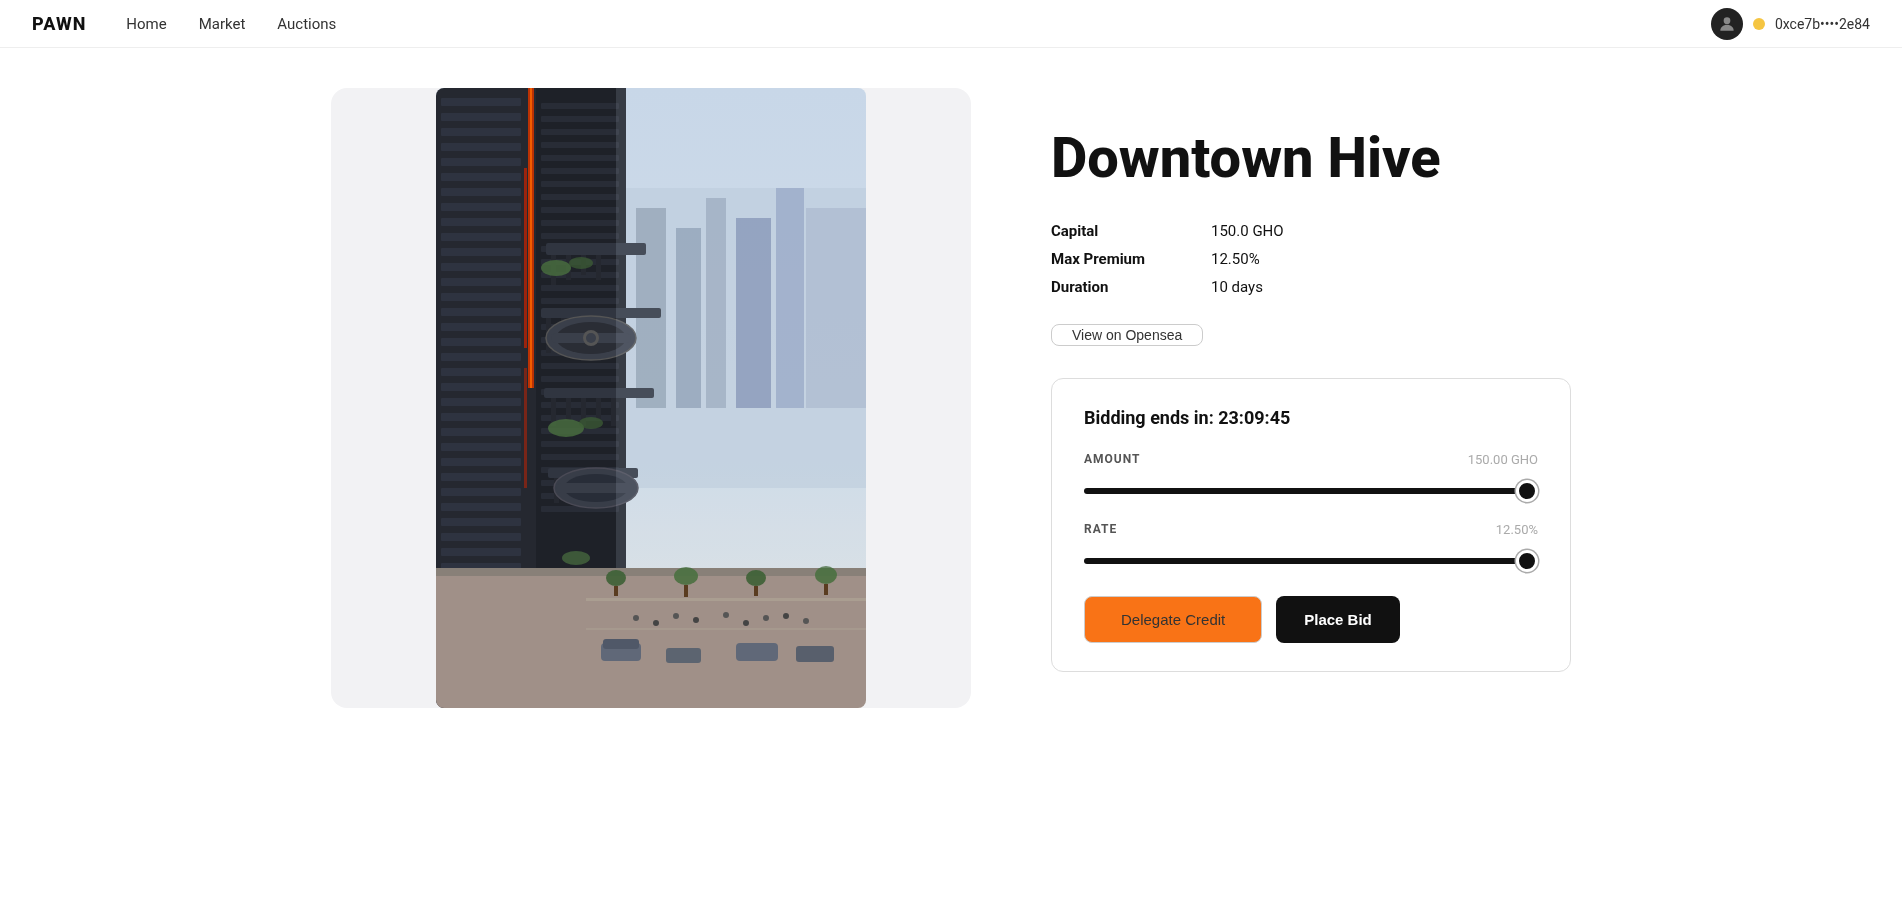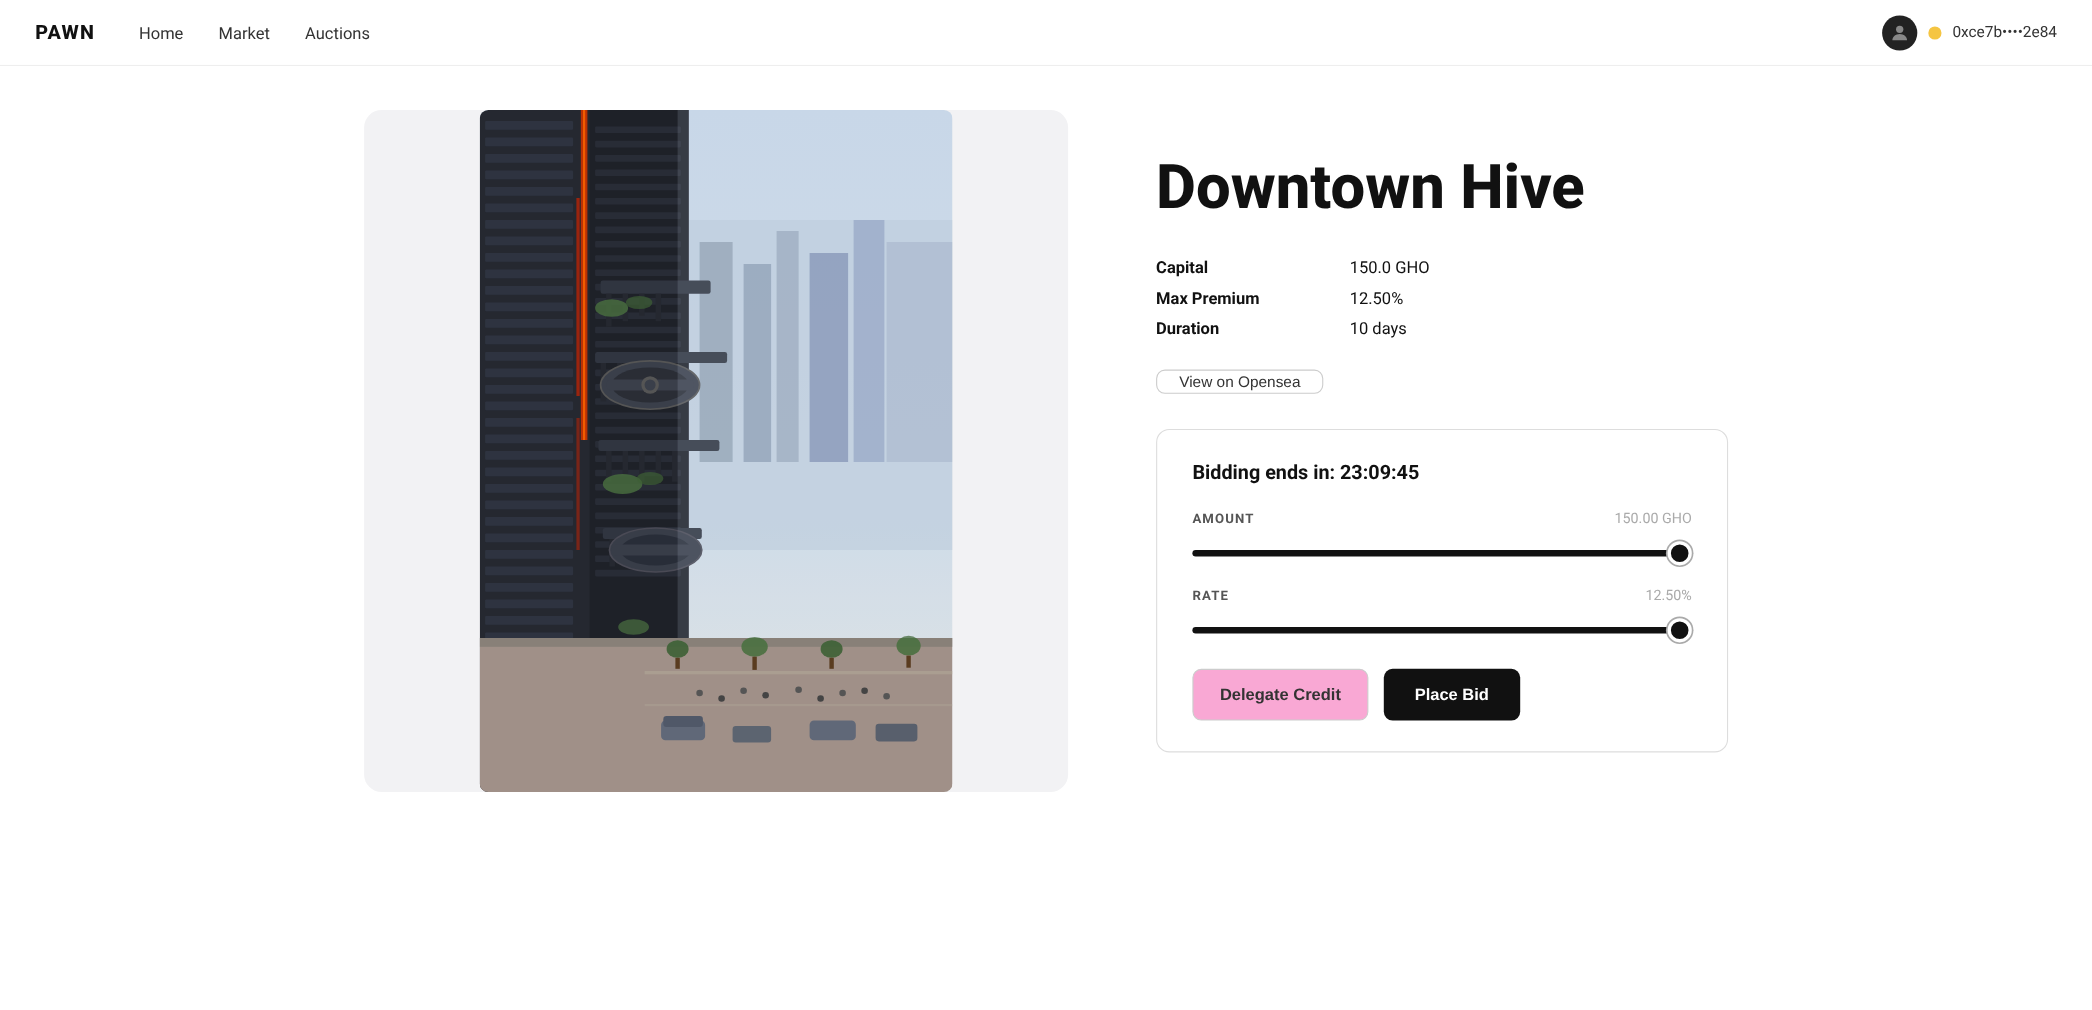--- a/index.html
+++ b/index.html
@@ -8,21 +8,21 @@
       background: #ffffff;
       color: #111;
       min-height: 918px;
     }
 
     
     nav {
       display: flex;
       align-items: center;
       padding: 0 32px;
-      height: 60px;
+      height: 48px;
       border-bottom: 1px solid #eee;
       gap: 40px;
     }
     .nav-brand {
       font-weight: 800;
       font-size: 18px;
       letter-spacing: 1px;
       color: #111;
     }
     .nav-links {
@@ -115,21 +115,21 @@
     }
     .item-meta {
       display: flex;
       flex-direction: column;
       gap: 10px;
       margin-bottom: 28px;
     }
     .meta-row {
       display: flex;
       align-items: center;
-      gap: 16px;
+      gap: 0;
     }
     .meta-label {
       font-weight: 700;
       font-size: 15px;
       color: #111;
       width: 160px;
     }
     .meta-value {
       font-size: 15px;
       color: #111;
@@ -198,26 +198,26 @@
       box-shadow: 0 0 0 1.5px #aaa;
       cursor: pointer;
     }
 
     .action-buttons {
       display: flex;
       gap: 14px;
       margin-top: 28px;
     }
     .btn-delegate {
-      padding: 14px 24px;
+      padding: 14px 36px;
       border: 1.5px solid #ccc;
       border-radius: 8px;
-      background: #f9a8d4;
+      background: #f97316;
       font-size: 15px;
-      font-weight: 700;
+      font-weight: 400;
       color: #333;
       cursor: pointer;
     }
     .btn-place-bid {
       padding: 14px 28px;
       border: none;
       border-radius: 8px;
       background: #111;
       font-size: 15px;
       font-weight: 600;

